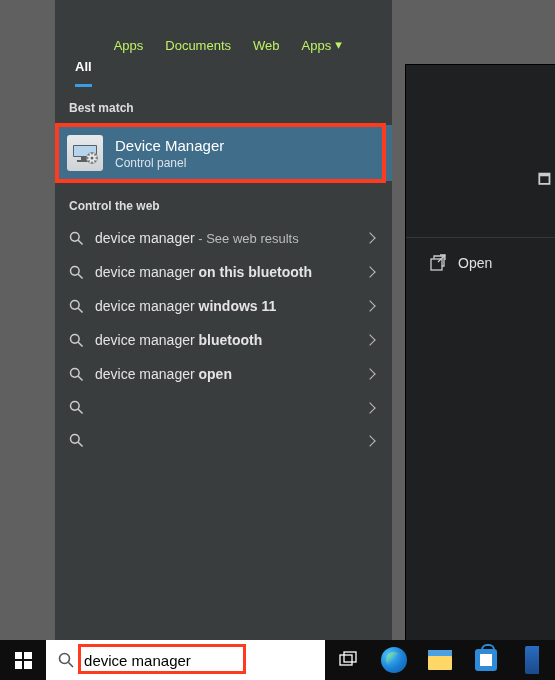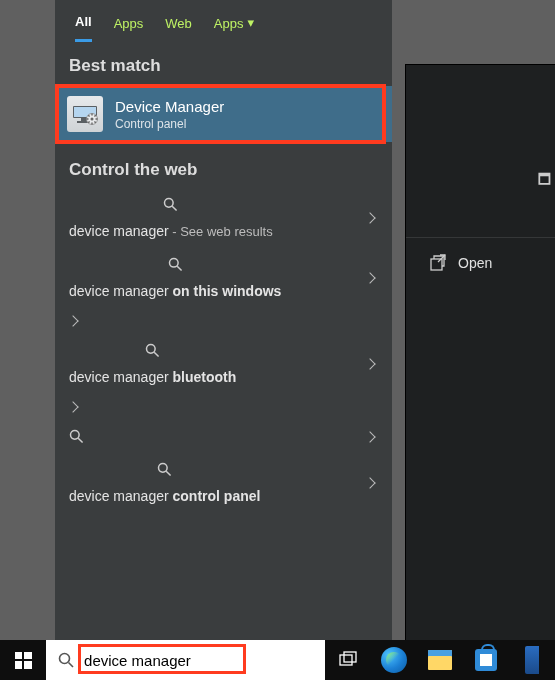--- a/index.html
+++ b/index.html
@@ -1,34 +1,34 @@
 <!DOCTYPE html>
 <html><head>
   <meta charset="utf-8">
   <style>
     * { margin: 0; padding: 0; box-sizing: border-box; font-family: "Segoe UI", sans-serif; }
     body { width: 555px; height: 680px; background: #606060; overflow: hidden; position: relative; }
 
     .search-panel { position: absolute; top: 0; left: 55px; width: 337px; height: 656px; background: #3a3d3e; }
     .tabs { display: flex; gap: 22px; padding: 10px 20px 0 20px; align-items: center; }
     .tab { color: #bef264; font-size: 13px; padding: 4px 0 10px 0; cursor: pointer; }
-    .tab.active { color: #fff; font-weight: 600; border-bottom: 3px solid #3a9be6; }
+    .tab.active { color: #fff; font-weight: 600; border-bottom: 3px solid #3a9be6; margin-top: 45px; }
     .more-chev { display:inline-block; margin-left:4px; transform: translateY(-1px); }
 
-    .section-header { color: #ddd; font-size: 17px; font-weight: 600; padding: 14px 14px 8px 14px; }
+    .section-header { color: #ddd; font-size: 12px; font-weight: 600; padding: 14px 14px 8px 14px; }
 
     .best-match-item { position: relative; margin: 2px 0 4px 0; padding: 10px 12px; background: #3f6d8a; display: flex; align-items: center; gap: 12px; }
     .highlight-box { position: absolute; inset: -2px 6px -2px 0; border: 4px solid #ff3b1f; pointer-events: none; }
     .dm-icon { width: 36px; height: 36px; background: linear-gradient(#e7e9eb,#cfd3d6); border-radius: 3px; display:flex; align-items:center; justify-content:center; }
     .dm-icon svg { width: 26px; height: 22px; }
     .bm-title { color: #fff; font-size: 15px; }
     .bm-sub { color: #dce3e8; font-size: 12px; margin-top: 2px; }
 
     .web-item { display:flex; align-items:center; justify-content:space-between; padding: 9px 14px; cursor:pointer; }
-    .wi-left { display:flex; align-items:center; gap: 11px; flex-direction: column; }
+    .wi-left { display:flex; align-items:center; gap: 11px; }
     .mag { width: 15px; height: 15px; flex-shrink:0; }
     .wi-text { color:#e4e4e4; font-size: 14px; }
     .wi-text .bold { font-weight:600; }
     .wi-text .gray { color:#bdbdbd; font-size:13px; }
     .chev-right { width: 8px; height: 8px; border-top: 1.5px solid #bbb; border-right: 1.5px solid #bbb; transform: rotate(45deg); margin-right: 4px; }
 
     .preview-panel { position: absolute; top: 64px; right: 0; width: 150px; height: 592px; background: #1e2021; border-left: 1px solid #000; border-top: 1px solid #000; }
     .preview-top { height: 173px; border-bottom: 1px solid #353738; position: relative; }
     .preview-top-icon { position:absolute; top: 104px; right: 4px; color:#ccc; font-size:14px; }
     .preview-open { display:flex; align-items:center; gap: 12px; padding: 16px 0 16px 22px; color:#e0e0e0; font-size: 14px; cursor:pointer; }
@@ -56,20 +56,21 @@
     .store-icon::after { content:''; position:absolute; inset:5px; background:#fff; }
     .mystery-icon { width: 14px; height: 28px; background: linear-gradient(#2a6cc0, #1a4a8a); border-radius: 2px 0 0 2px; }
   </style>
 </head>
 <body>
 
 <div class="search-panel">
   <div class="tabs">
     <div class="tab active">All</div>
     <div class="tab">Apps</div>
+    <div class="tab">Documents</div>
     <div class="tab">Web</div>
     <div class="tab"><span>Apps</span><span class="more-chev">▾</span></div>
   </div>
 
   <div class="section-header">Best match</div>
   <div class="best-match-item">
     <div class="highlight-box"></div>
     <div class="dm-icon">
       <svg viewBox="0 0 26 22">
           <rect x="1" y="3" width="24" height="12" rx="1" fill="#5a5f63"></rect>
@@ -98,56 +99,69 @@
           <span class="wi-text"><span>device manager</span><span class="gray"> - See web results</span></span>
         </div>
         <div class="chev-right"></div>
       </div>
       <div class="web-item">
         <div class="wi-left">
           <svg class="mag" viewBox="0 0 16 16" fill="none" stroke="#ccc" stroke-width="1.6">
             <circle cx="6.2" cy="6.2" r="4.6"></circle>
             <line x1="9.8" y1="9.8" x2="14.5" y2="14.5"></line>
           </svg>
-          <span class="wi-text"><span>device manager </span><span class="bold">on this windows</span></span>
-        </div>
-        <div class="chev-right"></div>
-      </div>
-      <div class="web-item">
+          <span class="wi-text"><span>device manager </span><span class="bold">on this bluetooth</span></span>
+        </div>
+        <div class="chev-right"></div>
+      </div>
+      <div class="web-item">
+        <div class="wi-left">
+          <svg class="mag" viewBox="0 0 16 16" fill="none" stroke="#ccc" stroke-width="1.6">
+            <circle cx="6.2" cy="6.2" r="4.6"></circle>
+            <line x1="9.8" y1="9.8" x2="14.5" y2="14.5"></line>
+          </svg>
+          <span class="wi-text"><span>device manager </span><span class="bold">windows 11</span></span>
+        </div>
         <div class="chev-right"></div>
       </div>
       <div class="web-item">
         <div class="wi-left">
           <svg class="mag" viewBox="0 0 16 16" fill="none" stroke="#ccc" stroke-width="1.6">
             <circle cx="6.2" cy="6.2" r="4.6"></circle>
             <line x1="9.8" y1="9.8" x2="14.5" y2="14.5"></line>
           </svg>
           <span class="wi-text"><span>device manager </span><span class="bold">bluetooth</span></span>
         </div>
         <div class="chev-right"></div>
       </div>
       <div class="web-item">
-        <div class="chev-right"></div>
-      </div>
-      <div class="web-item">
-        <div class="wi-left">
-          <svg class="mag" viewBox="0 0 16 16" fill="none" stroke="#ccc" stroke-width="1.6">
-            <circle cx="6.2" cy="6.2" r="4.6"></circle>
-            <line x1="9.8" y1="9.8" x2="14.5" y2="14.5"></line>
-          </svg>
-        </div>
-        <div class="chev-right"></div>
-      </div>
-      <div class="web-item">
-        <div class="wi-left">
-          <svg class="mag" viewBox="0 0 16 16" fill="none" stroke="#ccc" stroke-width="1.6">
-            <circle cx="6.2" cy="6.2" r="4.6"></circle>
-            <line x1="9.8" y1="9.8" x2="14.5" y2="14.5"></line>
-          </svg>
-          <span class="wi-text"><span>device manager </span><span class="bold">control panel</span></span>
+        <div class="wi-left">
+          <svg class="mag" viewBox="0 0 16 16" fill="none" stroke="#ccc" stroke-width="1.6">
+            <circle cx="6.2" cy="6.2" r="4.6"></circle>
+            <line x1="9.8" y1="9.8" x2="14.5" y2="14.5"></line>
+          </svg>
+          <span class="wi-text"><span>device manager </span><span class="bold">open</span></span>
+        </div>
+        <div class="chev-right"></div>
+      </div>
+      <div class="web-item">
+        <div class="wi-left">
+          <svg class="mag" viewBox="0 0 16 16" fill="none" stroke="#ccc" stroke-width="1.6">
+            <circle cx="6.2" cy="6.2" r="4.6"></circle>
+            <line x1="9.8" y1="9.8" x2="14.5" y2="14.5"></line>
+          </svg>
+        </div>
+        <div class="chev-right"></div>
+      </div>
+      <div class="web-item">
+        <div class="wi-left">
+          <svg class="mag" viewBox="0 0 16 16" fill="none" stroke="#ccc" stroke-width="1.6">
+            <circle cx="6.2" cy="6.2" r="4.6"></circle>
+            <line x1="9.8" y1="9.8" x2="14.5" y2="14.5"></line>
+          </svg>
         </div>
         <div class="chev-right"></div>
       </div>
     </div>
 </div>
 
 <div class="preview-panel">
   <div class="preview-top">
     <div class="preview-top-icon">🗖</div>
   </div>

